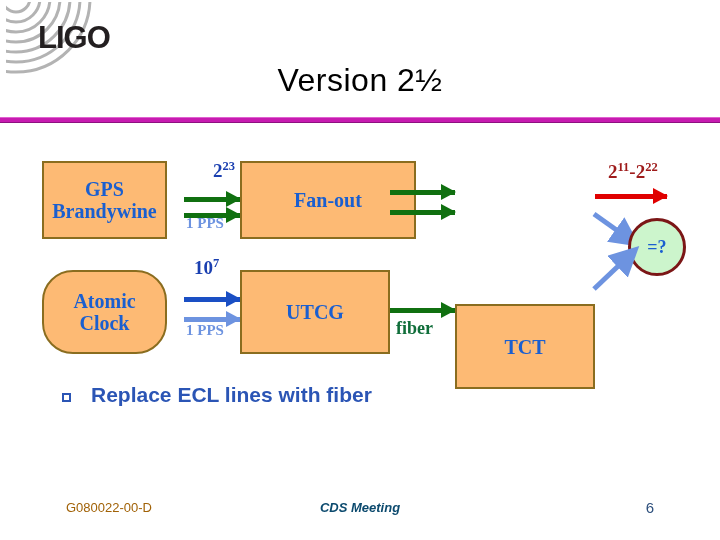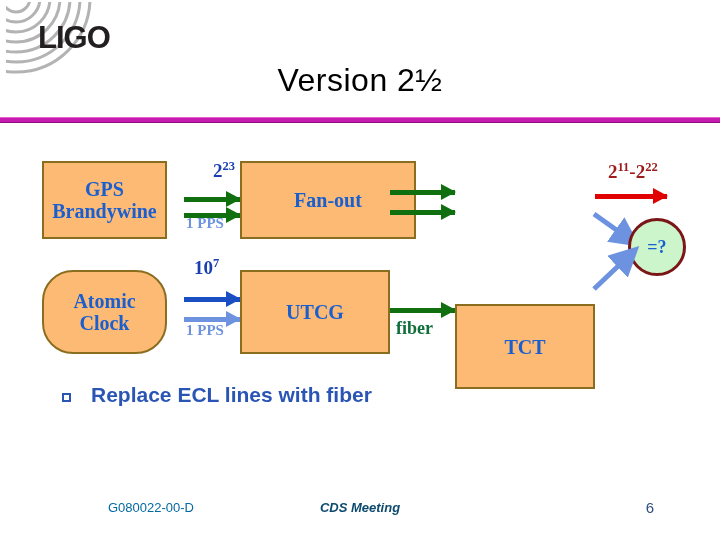--- a/index.html
+++ b/index.html
@@ -89,21 +89,21 @@
     width:9px;height:9px;box-sizing:border-box;
     border:2px solid #2b55b5;margin-right:20px;margin-top:4px;flex:0 0 auto;
   }
   .bullet-text{
     font-family:"Liberation Sans", sans-serif;font-size:21px;color:#2b55b5;font-weight:bold;
   }
 
   
   .footer-id{
     position:absolute;left:66px;top:500px;
-    font-family:"Liberation Sans", sans-serif;font-size:13px;color:#0369a1;margin-left:42px;
+    font-family:"Liberation Sans", sans-serif;font-size:13px;color:#a16207;
   }
   .footer-center{
     position:absolute;left:0;top:500px;width:720px;text-align:center;
     font-family:"Liberation Sans", sans-serif;font-size:13px;
     font-weight:bold;font-style:italic;color:#0c4a6e;
   }
   .footer-page{
     position:absolute;left:630px;top:499px;width:40px;text-align:center;
     font-family:"Liberation Sans", sans-serif;font-size:15px;color:#2d4f7c;
   }

